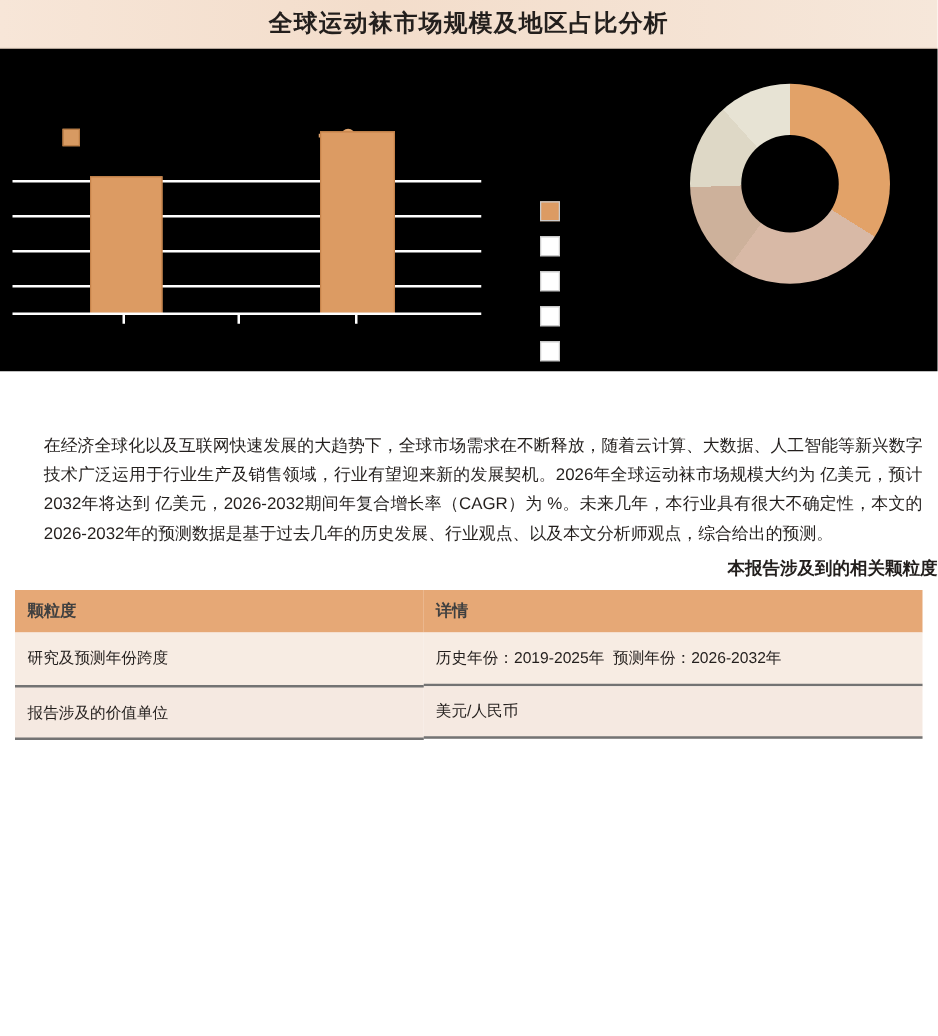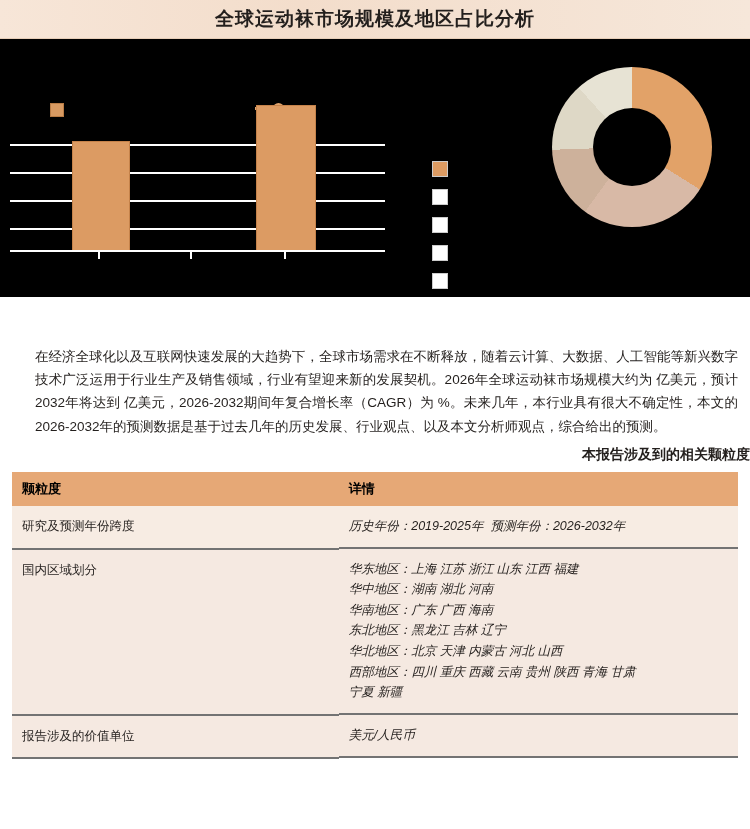--- a/index.html
+++ b/index.html
@@ -202,40 +202,40 @@
 
   
   table.granularity {
     width: 726px;
     margin: 0 12px;
     border-collapse: collapse;
     font-size: 12.5px;
   }
   table.granularity th {
     background: #e6a876;
-    color: #000000;
+    color: #404040;
     text-align: left;
     font-weight: 700;
     padding: 8px 10px;
     font-size: 13px;
     border: none;
   }
   table.granularity th.col1 { width: 45%; }
   table.granularity td {
     vertical-align: top;
     padding: 10px 10px;
     line-height: 1.65;
     border-bottom: 2px solid #737373;
     color: #231f1d;
   }
   .row-a td { background: #f7ece3; }
   .row-b td { background: #f5e9e1; }
   .row-c td { background: #f7ece3; }
   .row-d td { background: #f5e9e1; }
-  .cell-sub { display: block; white-space: pre-wrap; font-style: italic; }
+  .cell-sub { display: block; white-space: pre-wrap; }
 </style>
 </head>
 <body>
 
 <div class="page">
 
   <div class="header">
     <div class="header-title">全球运动袜市场规模及地区占比分析</div>
   </div>
 
@@ -290,30 +290,20 @@
       <tr>
         <th class="col1">颗粒度</th>
         <th>详情</th>
       </tr>
     </thead>
     <tbody>
       <tr class="row-a">
         <td>研究及预测年份跨度</td>
         <td class="cell-sub">历史年份：2019-2025年  预测年份：2026-2032年</td>
       </tr>
-      <tr class="row-b">
-        <td>国内区域划分</td>
-        <td class="cell-sub">华东地区：上海 江苏 浙江 山东 江西 福建
-华中地区：湖南 湖北 河南
-华南地区：广东 广西 海南
-东北地区：黑龙江 吉林 辽宁
-华北地区：北京 天津 内蒙古 河北 山西
-西部地区：四川 重庆 西藏 云南 贵州 陕西 青海 甘肃
-宁夏 新疆</td>
-      </tr>
       <tr class="row-d">
         <td>报告涉及的价值单位</td>
         <td class="cell-sub">美元/人民币</td>
       </tr>
     </tbody>
   </table>
 
 </div>
 
 </body></html>

